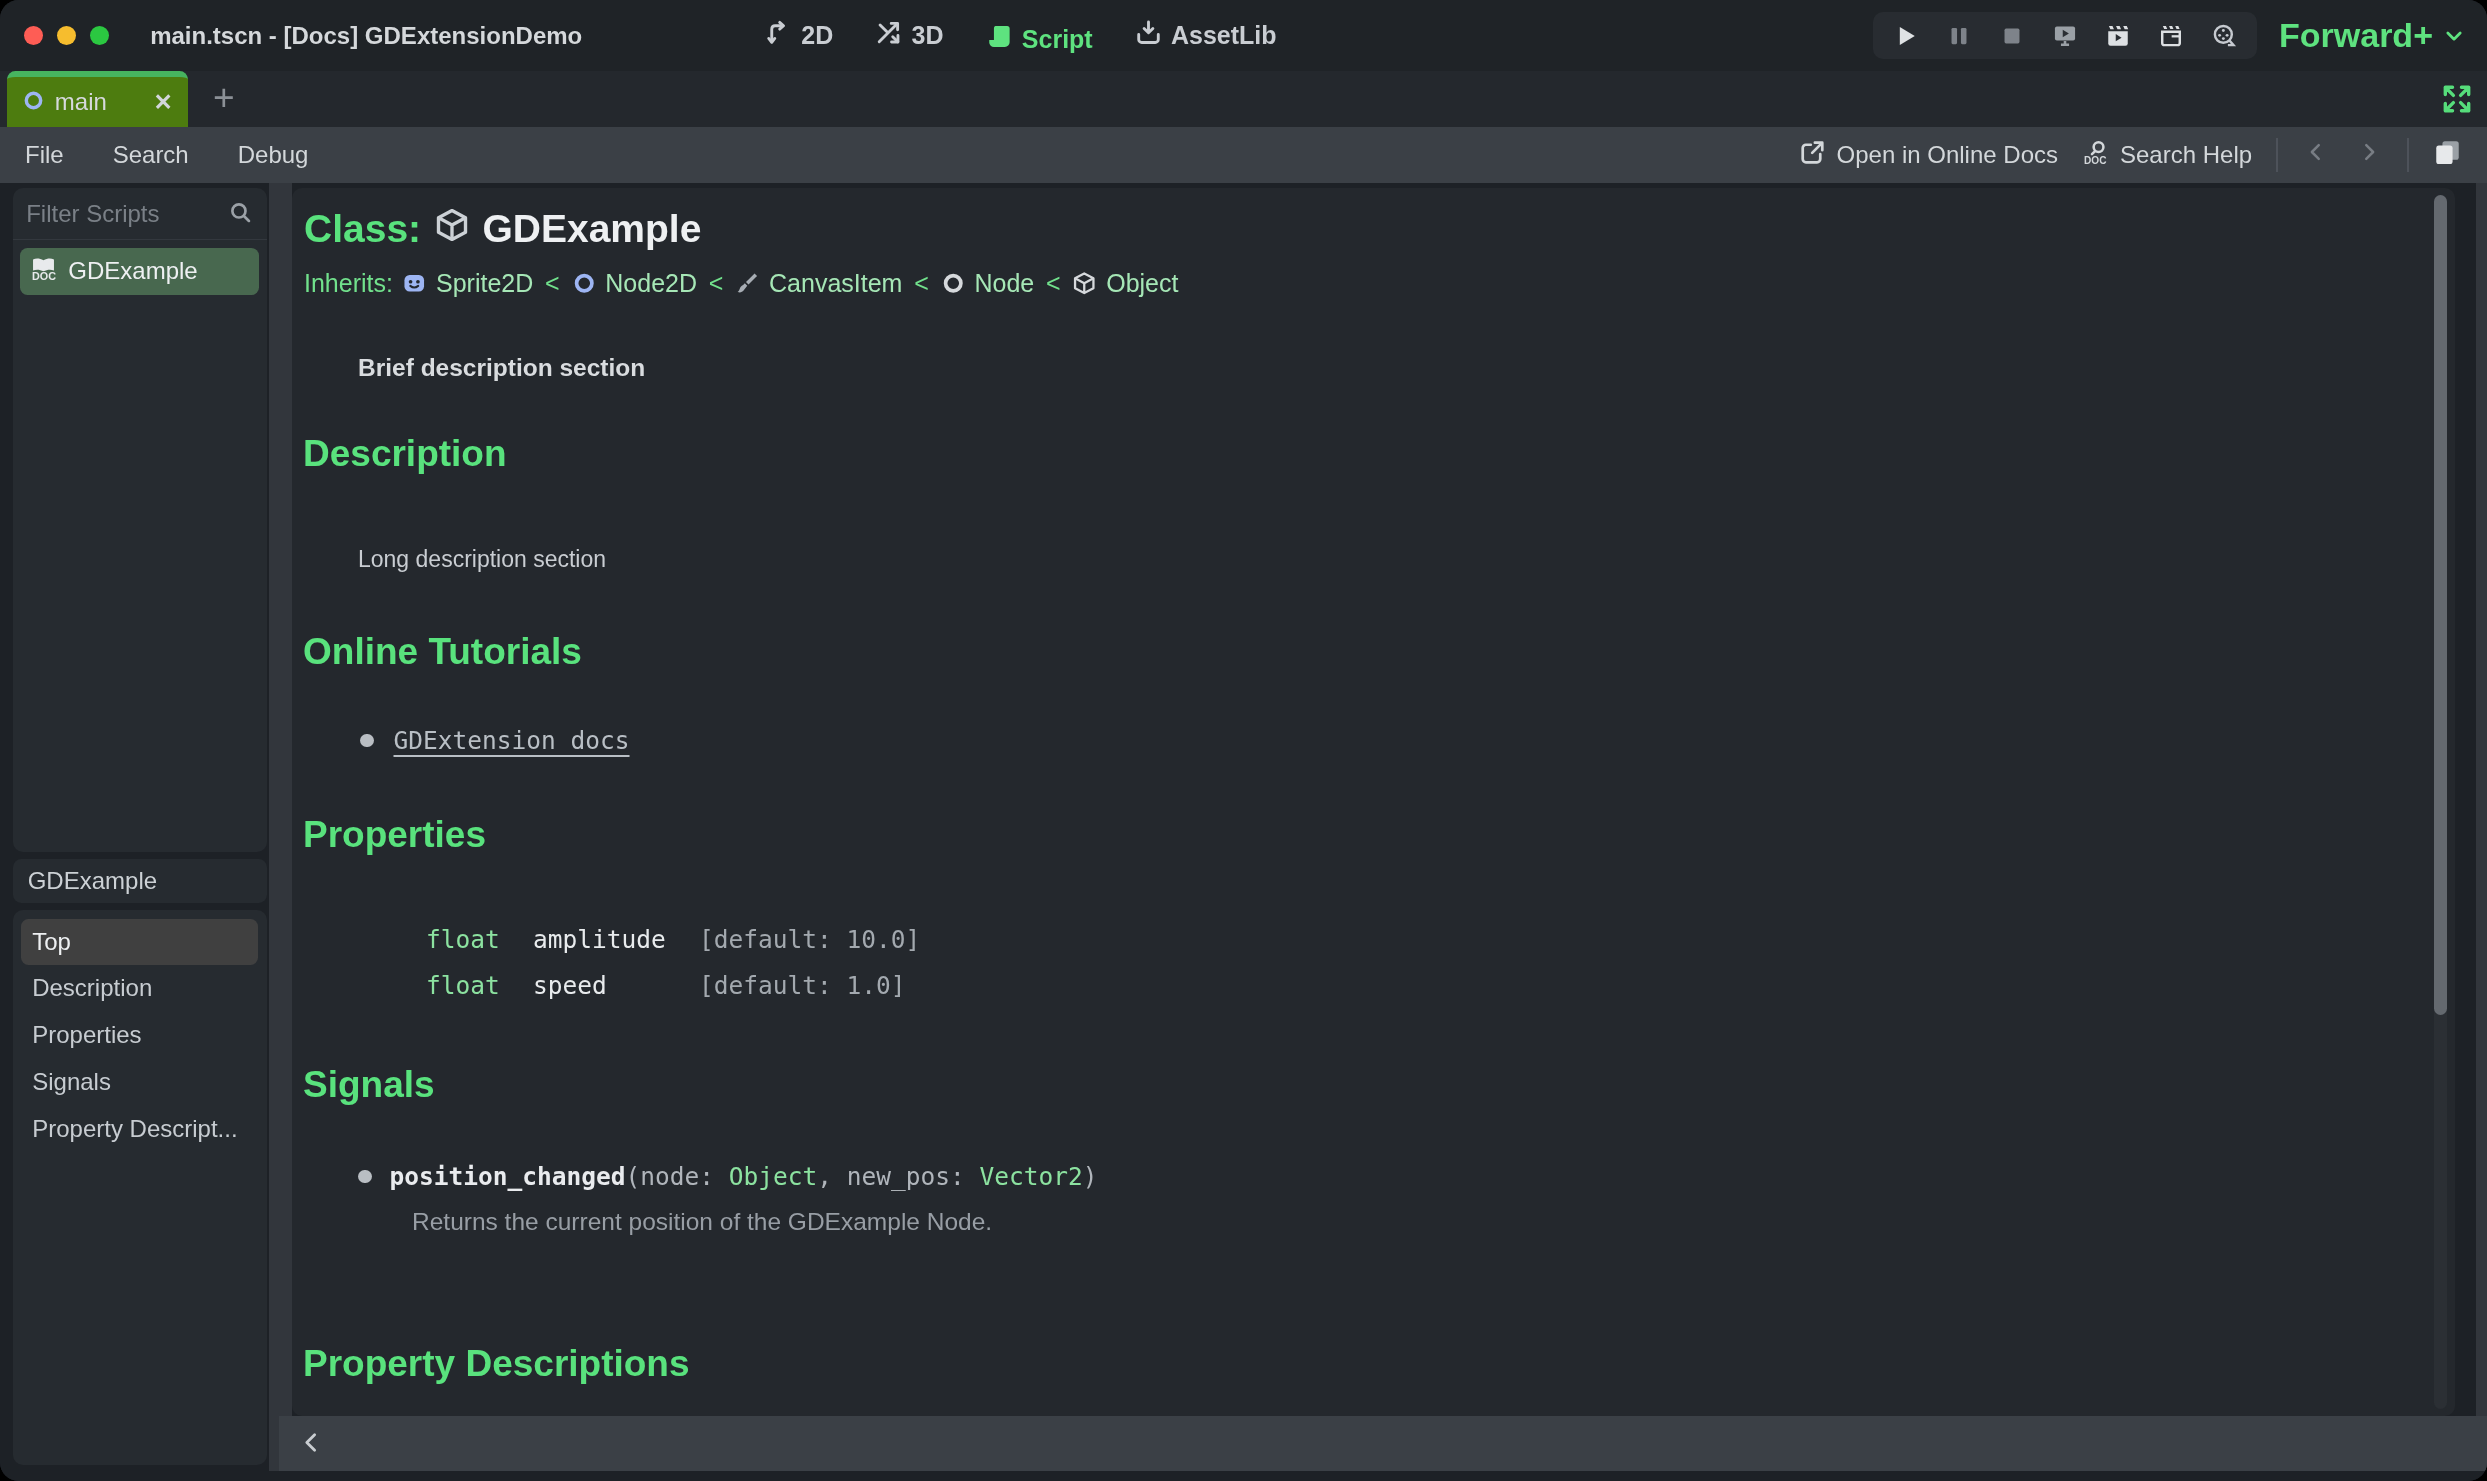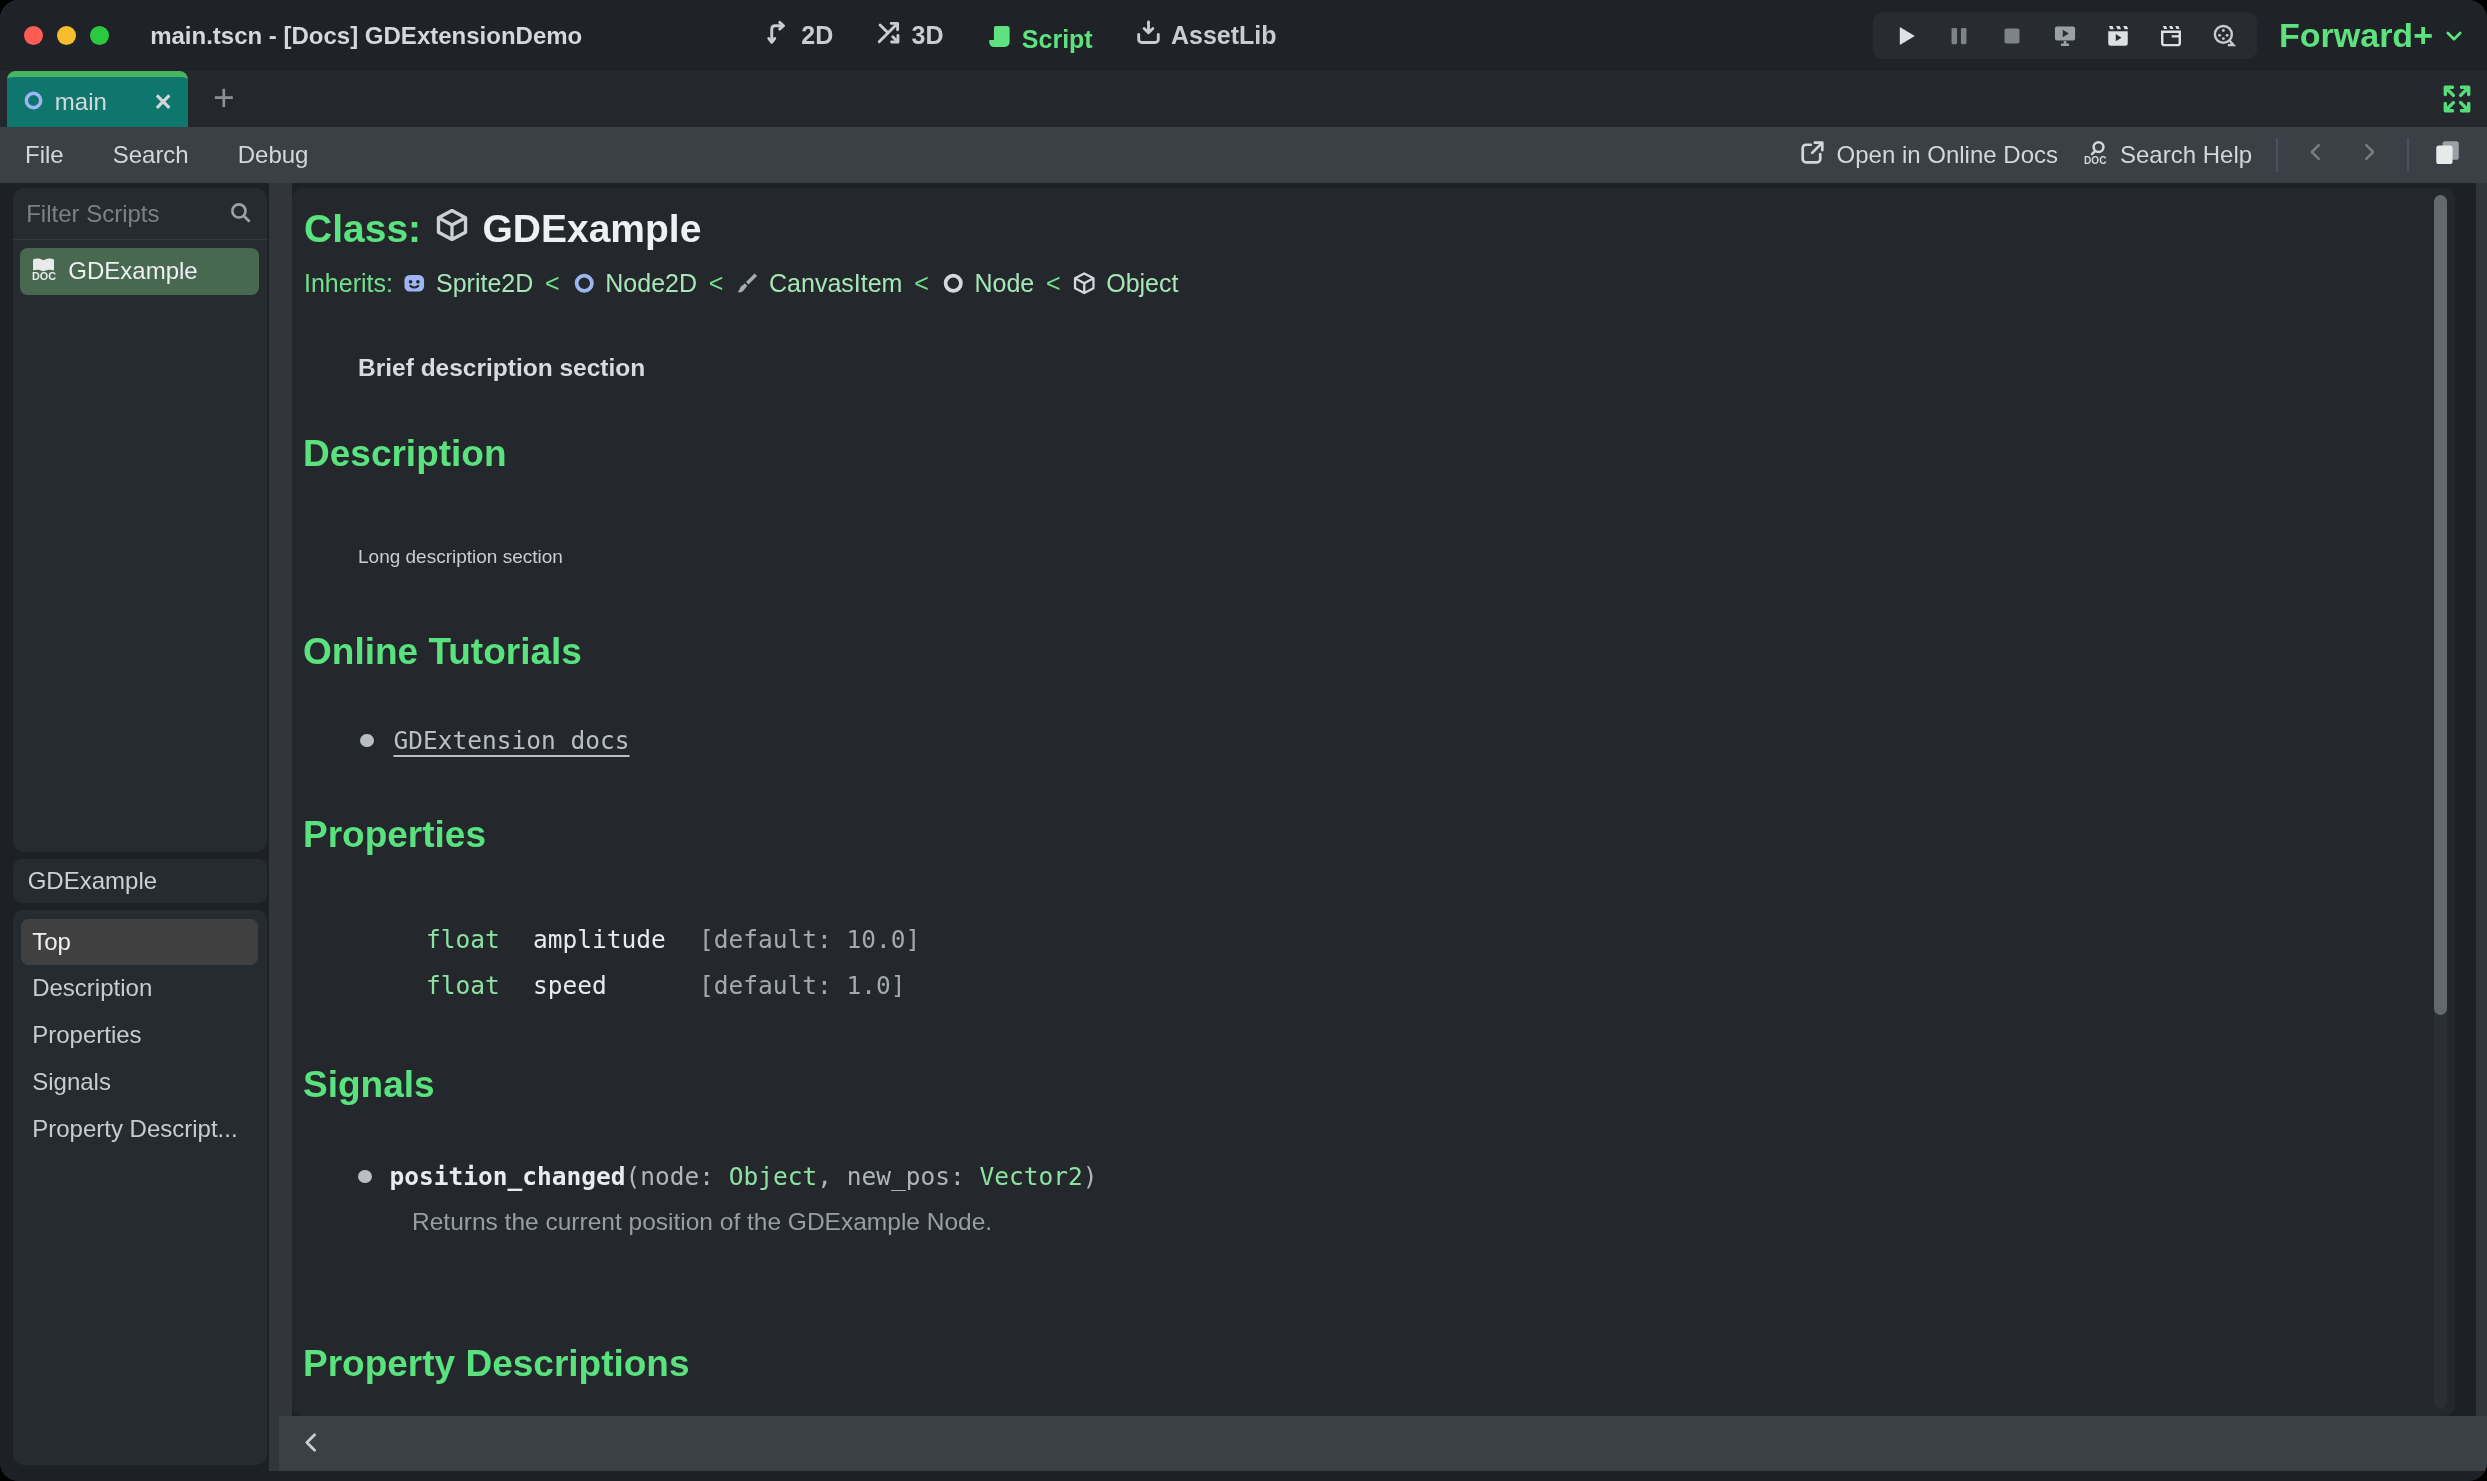--- a/index.html
+++ b/index.html
@@ -21,21 +21,21 @@
   .ws-btn svg { width:27px; height:27px; }
   .ws-btn.active { color:#5ee27f;margin-top:7px; }
   .tb-right { position:absolute; right:22px; top:0; height:71px; display:flex; align-items:center; gap:22px; }
   .playbar { display:flex; align-items:center; gap:27px; background:#282c31; border-radius:10px; height:47px; padding:0 20px; }
   .playbar svg { width:26px; height:26px; display:block; }
   .renderer { display:flex; align-items:center; gap:10px; color:#5ee27f; font-weight:bold; font-size:34px; }
   .renderer svg { width:22px; height:22px; }
 
   
   .tabstrip { position:absolute; top:71px; left:0; right:0; height:56px; background:#24282d; }
-  .scene-tab { position:absolute; left:6.8px; top:0; width:181px; height:56px; background:#0f766e;
+  .scene-tab { position:absolute; left:6.8px; top:0; width:181px; height:56px; background:#4d7c0f;
                border-top:6px solid #47b45f; border-radius:8.5px 8.5px 0 0;
                display:flex; align-items:center; gap:10px; padding:0 15px; }
   .scene-tab svg { width:23px; height:23px; }
   .tab-label { color:#d6d9dc; font-size:24px; flex:1; }
   .tab-close { color:#d2d6da; font-size:23px; font-weight:bold; }
   .add-tab { position:absolute; left:213px; top:5px; color:#8b9096; font-size:37px; line-height:44px; font-weight:normal; }
   .expand-btn { position:absolute; right:13.5px; top:11px; color:#56dd7b; }
   .expand-btn svg { width:34px; height:34px; }
 
   
@@ -92,21 +92,21 @@
   .inherits-row { top:81px; left:12px; display:flex; align-items:center; gap:9.3px; font-size:25px; }
   .inherits-row .lbl, .inherits-row .sep { color:#71e18c; }
   .inherits-row .lnk { color:#a6e7b6; }
   .inherits-row .sep { margin:0 2.5px; }
   .inherits-row svg { width:24.5px; height:24.5px; display:block; }
   .ic-blue { color:#9db5f3; } .ic-gray { color:#a7adb4; } .ic-light { color:#d6d9dc; }
 
   .brief { top:166px; left:66px; font-size:24.5px; font-weight:bold; color:#d9dcdf; }
   .h2 { font-size:37px; font-weight:bold; color:#59e27d; }
   .h-description { top:245px; left:11px; }
-  .long-desc { top:358px; left:66px; font-size:19px; color:#c9cdd2; }
+  .long-desc { top:358px; left:66px; font-size:23px; color:#c9cdd2; }
   .h-tutorials { top:443px; left:11px; }
   .tut-row { top:538px; left:68px; display:flex; align-items:center; gap:20px; }
   .bullet { width:13.5px; height:13.5px; border-radius:50%; background:#b9bec3; flex:none; }
   .tut-link { font-size:24.5px; color:#b9bfc5; text-decoration:underline; text-underline-offset:6px; }
   .h-properties { top:626px; left:11px; }
   .props-table { top:729px; left:134px; font-size:24.5px; line-height:46px; }
   .props-table .pt { display:inline-block; width:107px; color:#8ce2a0; }
   .props-table .pn { display:inline-block; width:166px; color:#e8ebed; font-weight:normal; }
   .props-table .pd { color:#a3a9af; }
   .h-signals { top:876px; left:11px; }

